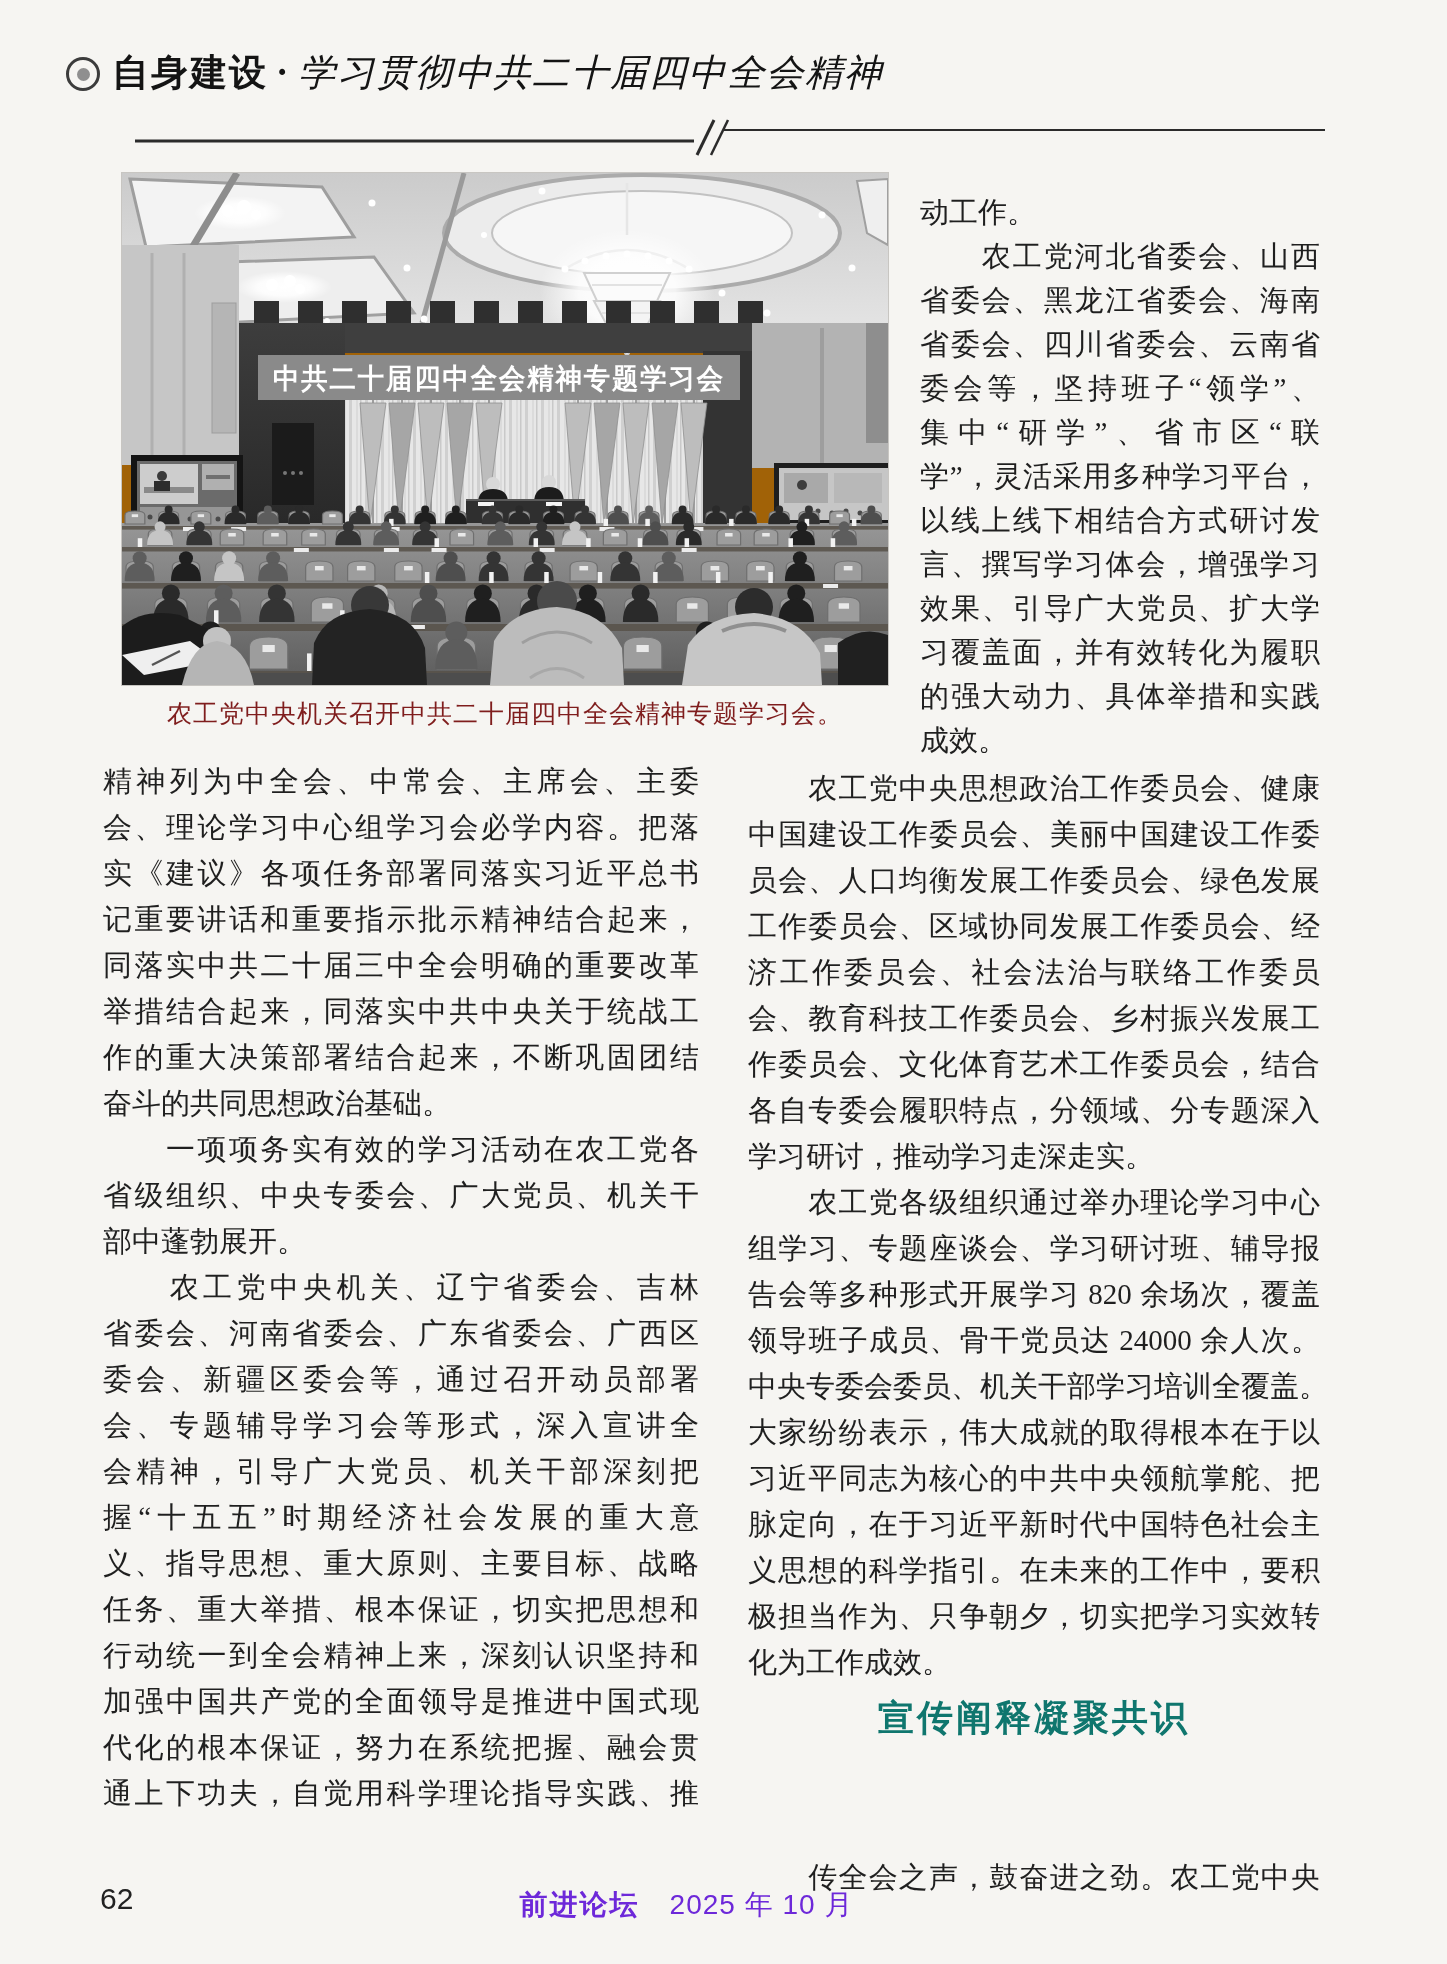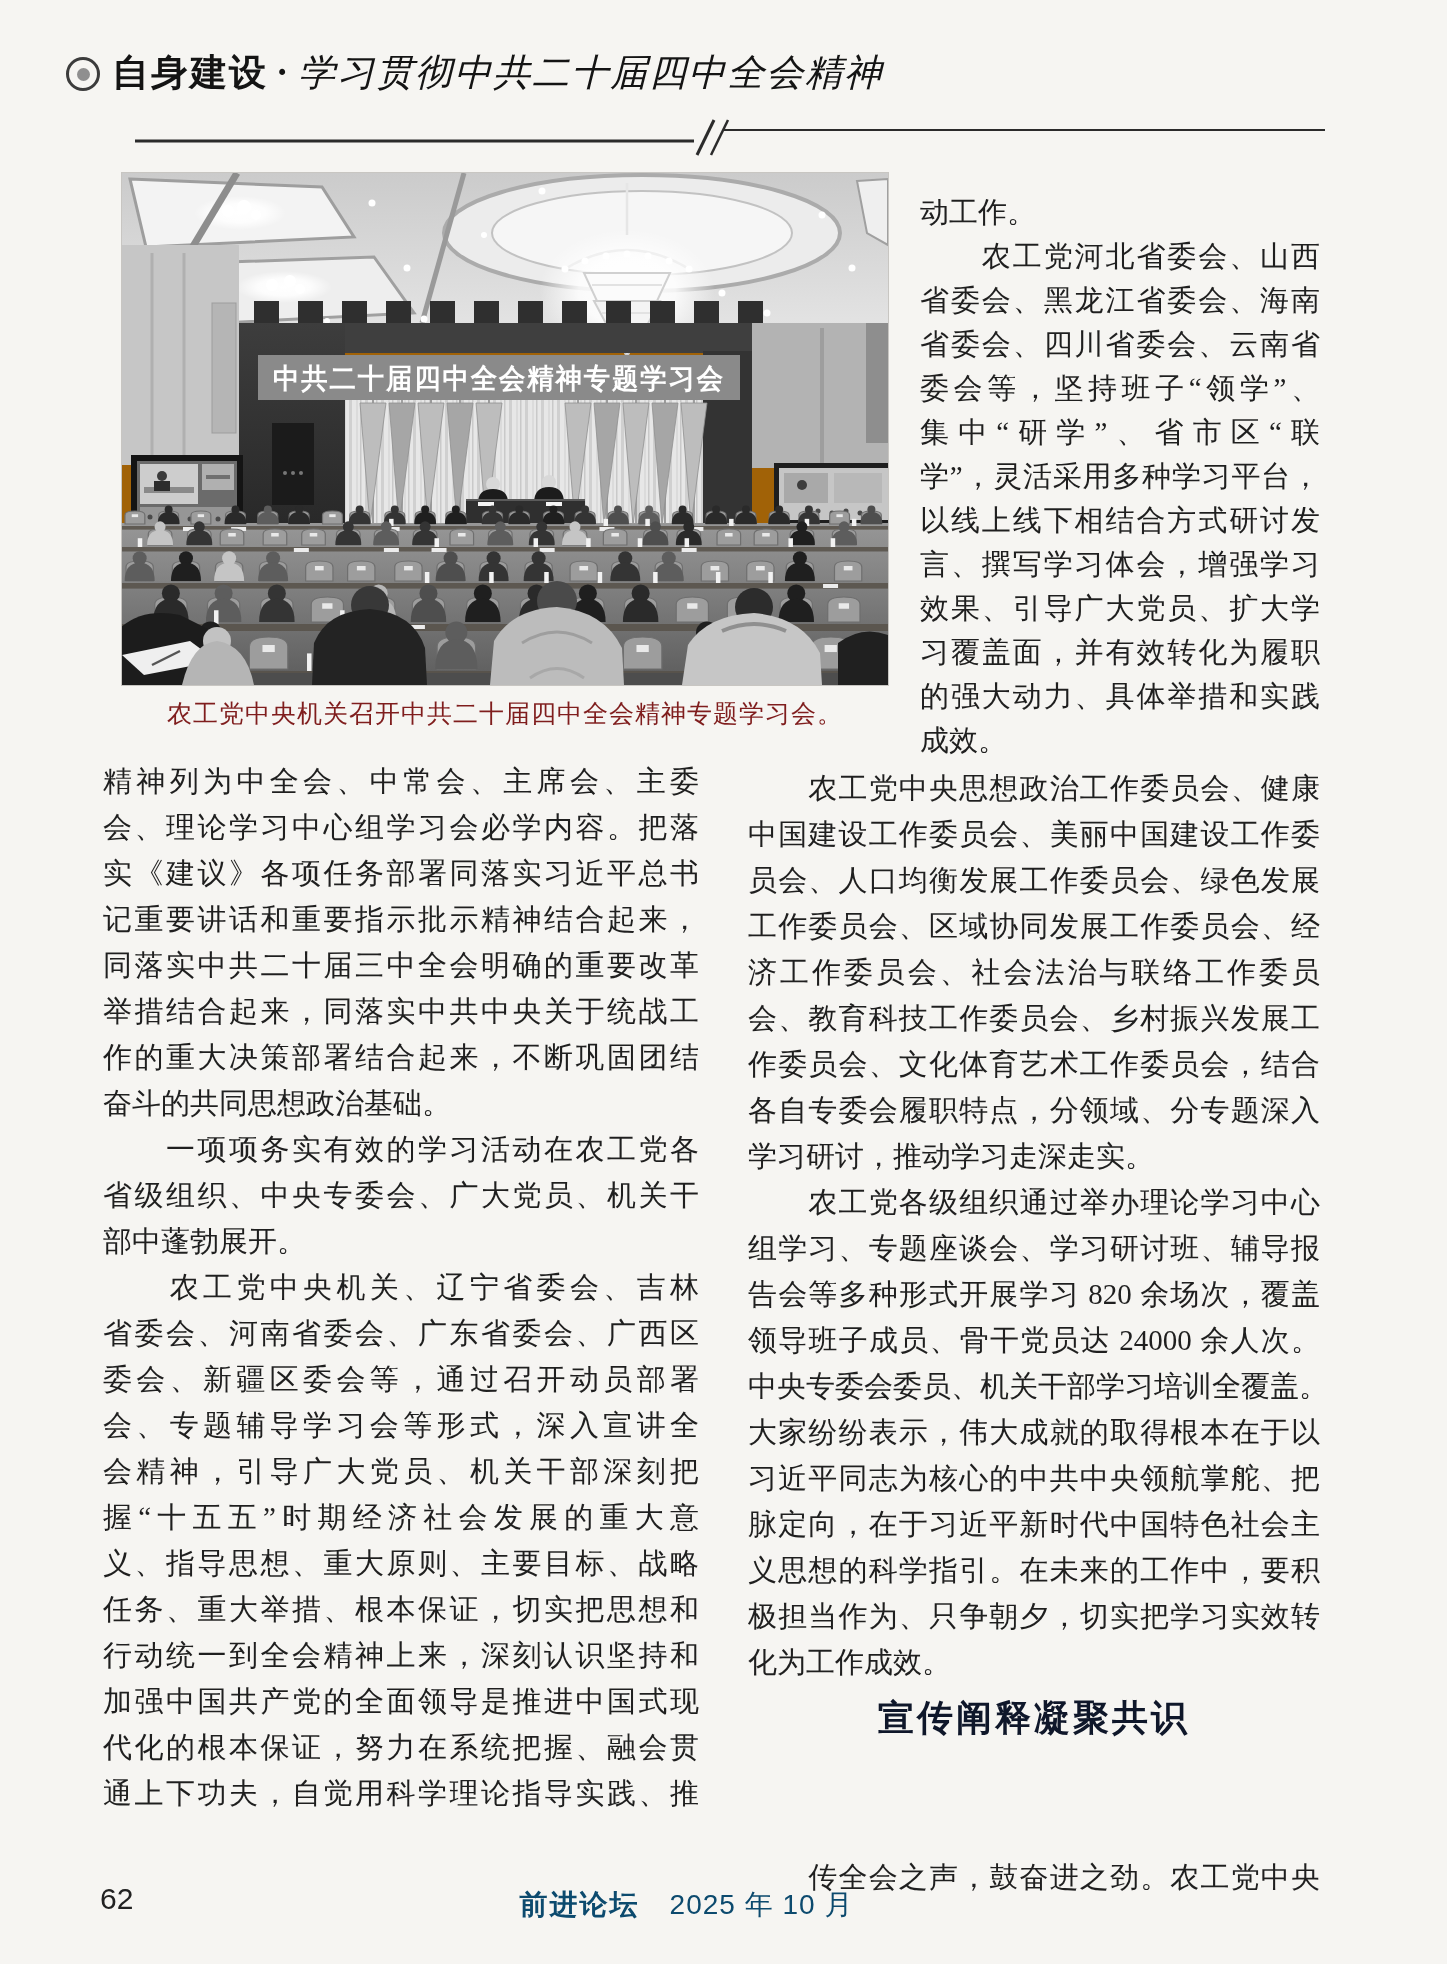--- a/index.html
+++ b/index.html
@@ -23,26 +23,26 @@
   
   .col{position:absolute;}
   .tline{font-size:29px;color:#1f1f1f;text-align:justify;text-justify:inter-character;overflow:hidden;white-space:nowrap;}
   .col-wide  .tline{height:46px;line-height:46px;}
   .col-narrow .tline{height:44px;line-height:44px;}
   .tline.full{text-align-last:justify;}
   #col-left{left:103px;top:758px;width:596px;}
   #col-right-top{left:920px;top:190px;width:400px;}
   #col-right{left:748px;top:765px;width:572px;}
   .section-heading{position:absolute;left:748px;top:1694px;width:572px;text-align:center;
-    font-family:"Liberation Sans","DejaVu Sans",sans-serif;font-weight:bold;font-size:36px;color:#0f172a;letter-spacing:3px;}
+    font-family:"Liberation Sans","DejaVu Sans",sans-serif;font-weight:bold;font-size:36px;color:#0f766e;letter-spacing:3px;}
   #col-right-tail{left:748px;top:1854px;width:572px;}
   
   .footer-num{position:absolute;left:100px;top:1882px;font-family:"Liberation Sans","DejaVu Sans",sans-serif;font-size:30px;color:#222;}
   .footer-center{position:absolute;left:0;top:1886px;width:1373px;text-align:center;
-    font-family:"Liberation Sans","DejaVu Sans",sans-serif;font-size:28px;color:#0c4a6e;white-space:nowrap;}
+    font-family:"Liberation Sans","DejaVu Sans",sans-serif;font-size:28px;color:#6d28d9;white-space:nowrap;}
   .footer-center .journal{font-weight:bold;margin-right:30px;letter-spacing:2px;}
   .footer-center .issue{letter-spacing:1px;}
 </style>
 </head>
 <body>
 
 <div class="hdr-icon">
     <span></span>
   </div>
 <div class="hdr-title">

